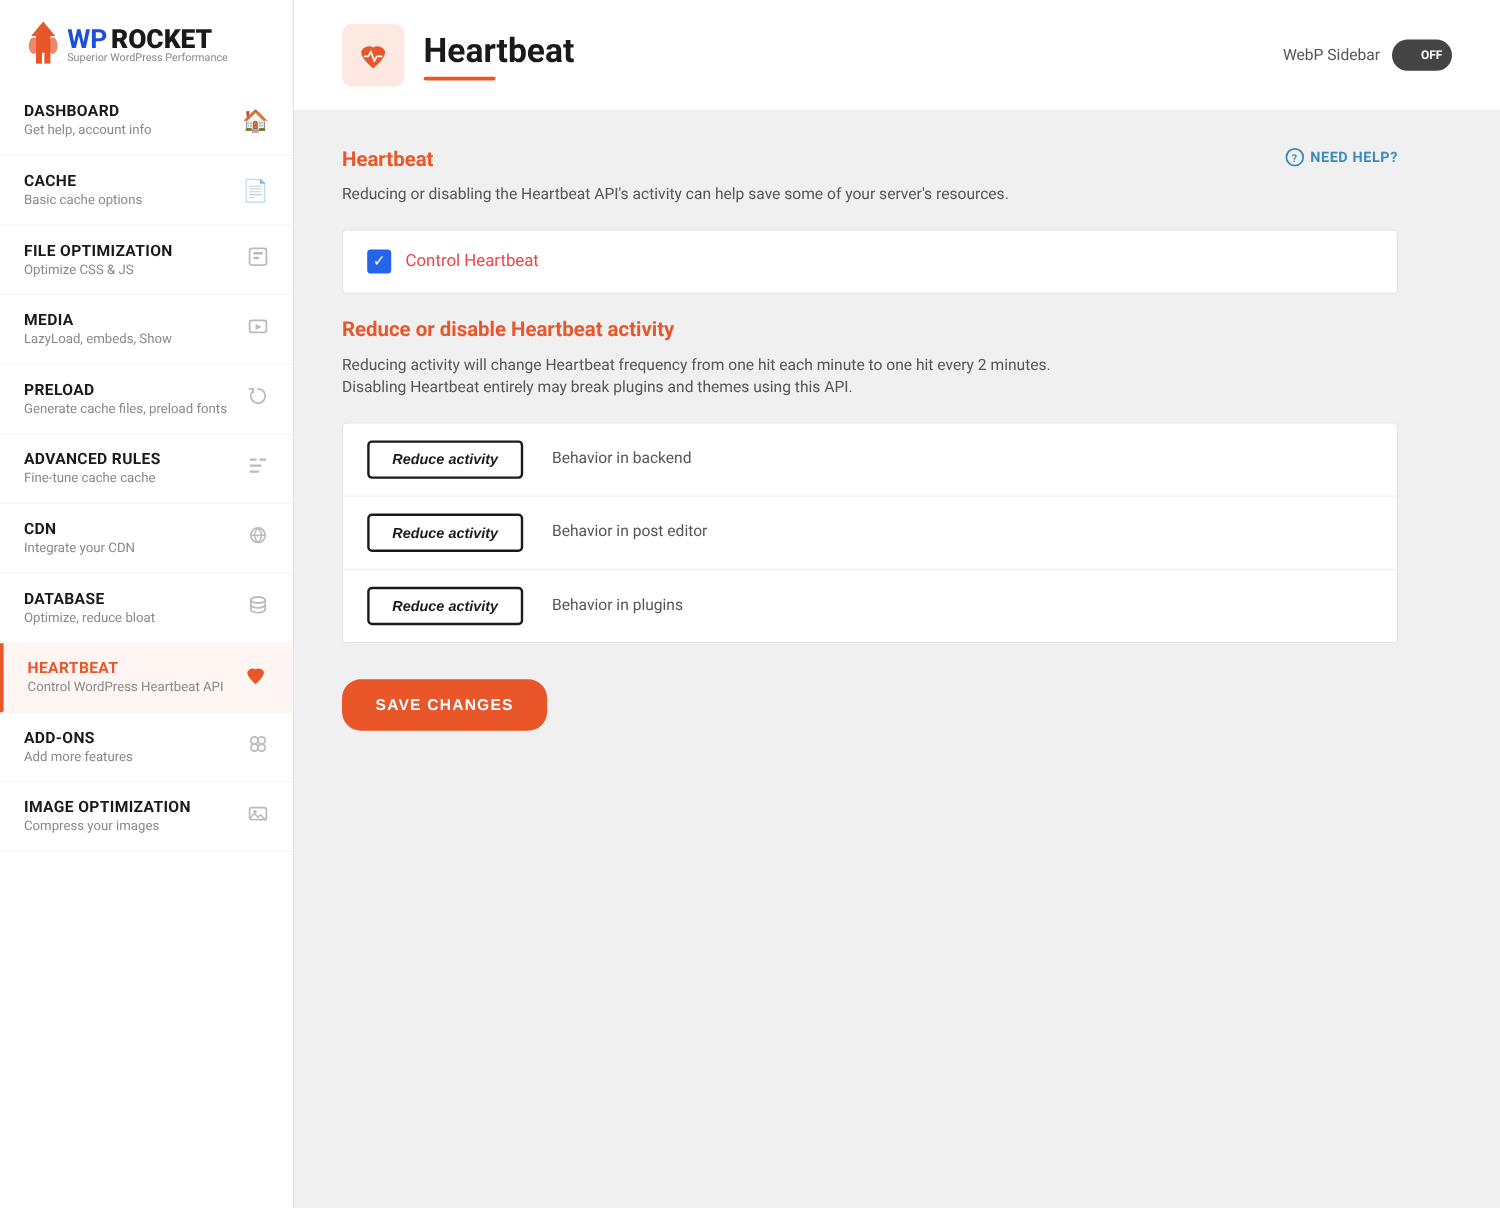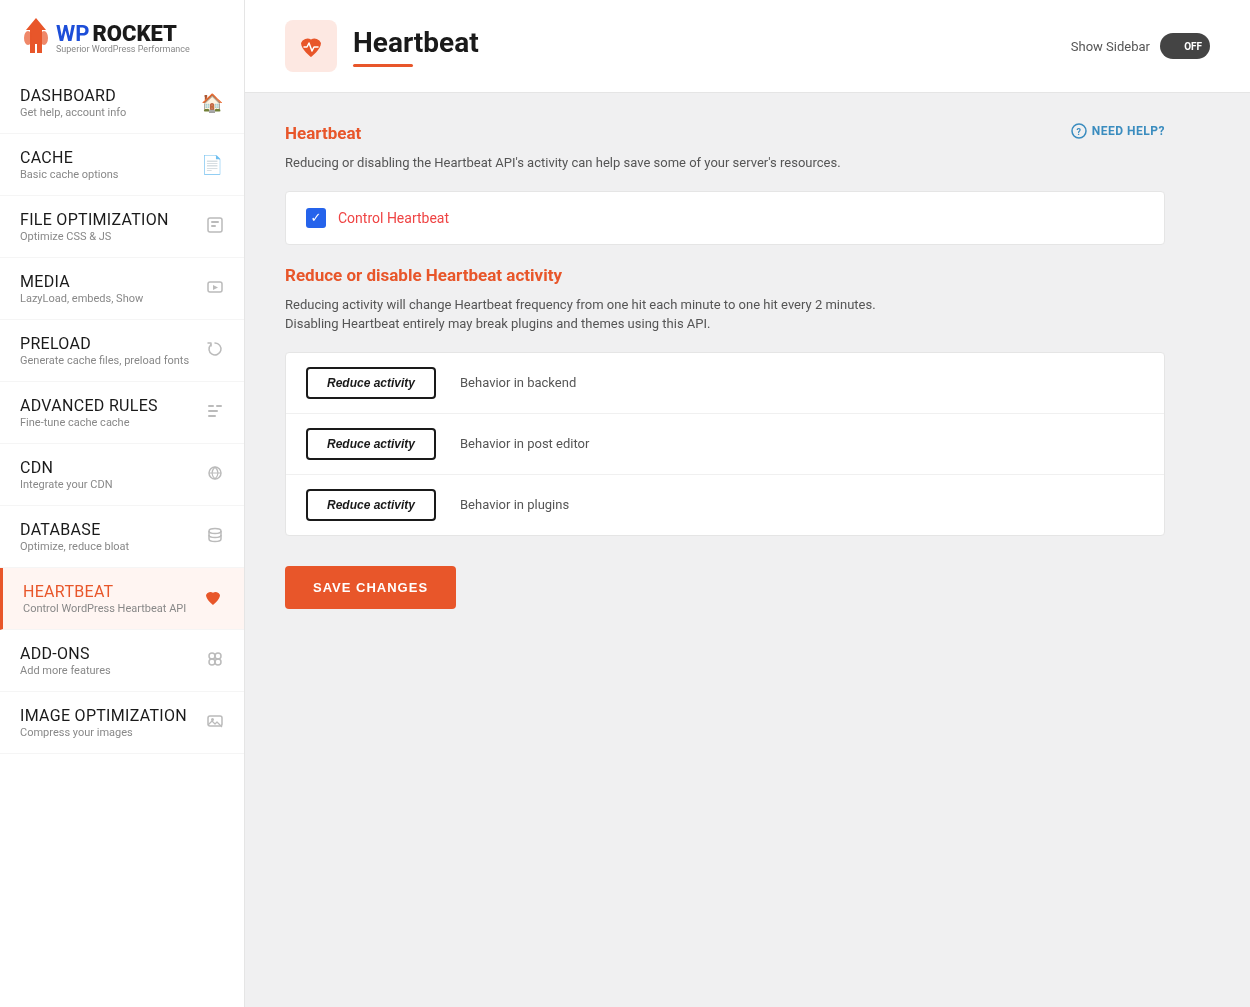--- a/index.html
+++ b/index.html
@@ -27,21 +27,21 @@
       padding: 14px 20px;
       border-bottom: 1px solid #f5f5f5;
       cursor: pointer;
       transition: background 0.15s;
     }
     .nav-item.active {
       background: #fff5f2;
       border-left: 3px solid #e8562a;
     }
     .nav-item-content { display: flex; flex-direction: column; }
-    .nav-item-title { font-size: 16px; font-weight: 400; color: #1a1a1a; letter-spacing: 0.3px; text-transform: uppercase; }
+    .nav-item-title { font-size: 13px; font-weight: 700; color: #1a1a1a; letter-spacing: 0.3px; text-transform: uppercase; }
     .nav-item-title.active-title { color: #e8562a; }
     .nav-item-subtitle { font-size: 11px; color: #888; margin-top: 1px; }
     .nav-icon { color: #bbb; font-size: 18px; }
     .nav-icon.active-icon { color: #e8562a; }
 
     
     #main {
       flex: 1;
       background: #f0f0f1;
       overflow-y: auto;
@@ -200,21 +200,21 @@
       font-style: italic;
     }
 
     .behavior-label { font-size: 13px; color: #555; }
 
     
     .btn-save {
       background: #e8562a;
       color: #fff;
       border: none;
-      border-radius: 4px;
+      border-radius: 16px;
       padding: 14px 28px;
       font-size: 13px;
       font-weight: 700;
       letter-spacing: 1px;
       cursor: pointer;
       text-transform: uppercase;
       margin-top: 10px;
     }
 
     
@@ -406,21 +406,21 @@
           <path d="M15 26s-10-7.5-10-14A7 7 0 0 1 15 8.5 7 7 0 0 1 25 12c0 6.5-10 14-10 14z" fill="#e8562a"></path>
           <path d="M8 16h3l2-4 3 8 2-4h4" stroke="white" stroke-width="1.5" stroke-linecap="round" stroke-linejoin="round"></path>
         </svg>
       </div>
       <div>
         <div class="page-title">Heartbeat</div>
         <div class="page-title-underline"></div>
       </div>
     </div>
     <div class="sidebar-toggle">
-      <span class="sidebar-toggle-label">Show Sidebar</span>
+      <span class="sidebar-toggle-label">WebP Sidebar</span>
       <div class="toggle-switch">
         <span class="toggle-text">OFF</span>
         <div class="toggle-knob"></div>
       </div>
     </div>
   </div>
 
   <div class="page-body">
     
     <div class="section-header-row">

